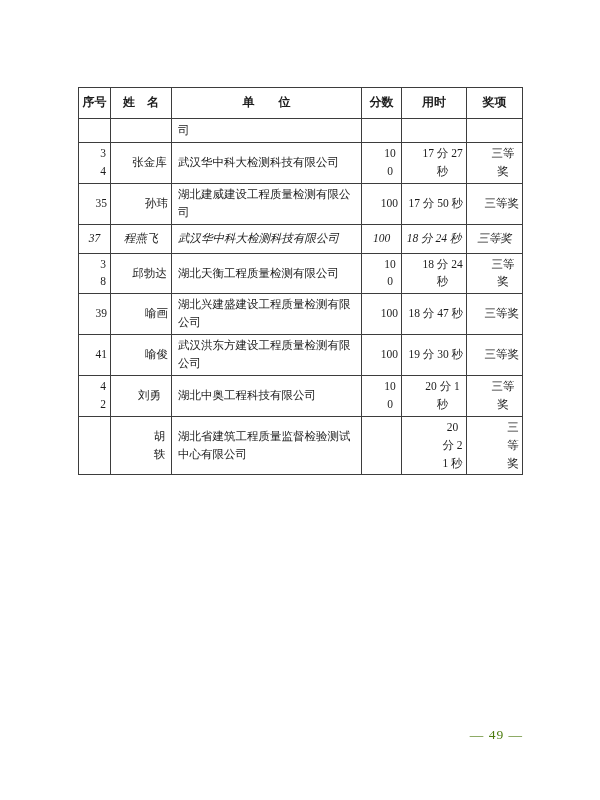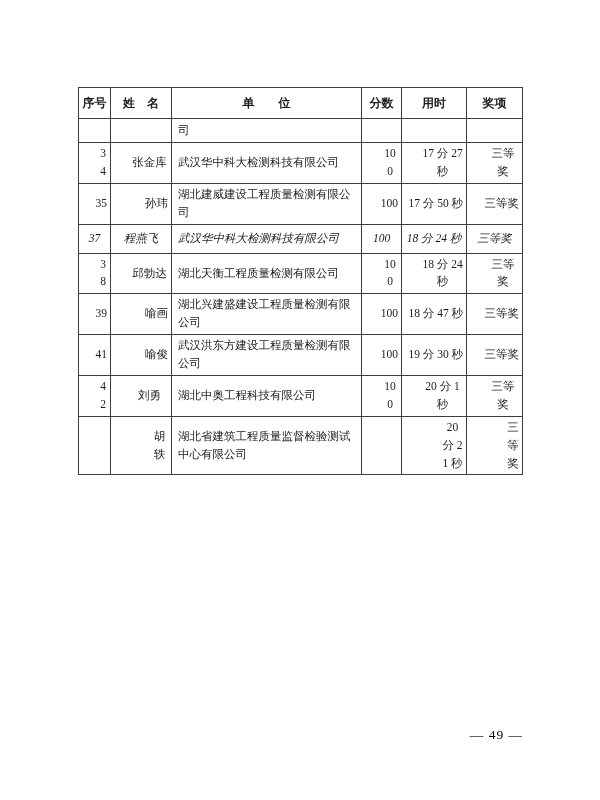--- a/index.html
+++ b/index.html
@@ -37,41 +37,41 @@
     vertical-align: middle;
     font-size: 11.5px;
     line-height: 1.55;
     color: #1c1c1c;
     overflow: hidden;
     word-break: break-all;
   }
   table.result-table th {
     font-weight: bold;
     font-size: 12px;
-    font-family: Liberation Sans, sans-serif;
+    font-family: Liberation Mono, monospace;
     height: 26px;
   }
   table.result-table td.unit {
     text-align: left;
     padding-left: 6px;
     padding-right: 4px;
   }
   tr.h23 td { height: 19px; }
   tr.h30 td { height: 26px; padding-left: 20px; }
   tr.h28 td { height: 24px; font-style: italic; }
   tr.h40 td { height: 36px; text-align: right; }
   tr.h44 td { height: 40px; padding-left: 40px; }
   .page-footer {
     position: absolute;
     top: 727px;
     left: 0;
     width: 523px;
     text-align: right;
     font-size: 13.5px;
-    color: #000000;
+    color: #4d7c0f;
     letter-spacing: 1px;
   }
 </style>
 </head>
 <body>
 
 <div class="page">
 
   <table class="result-table">
     <colgroup>

